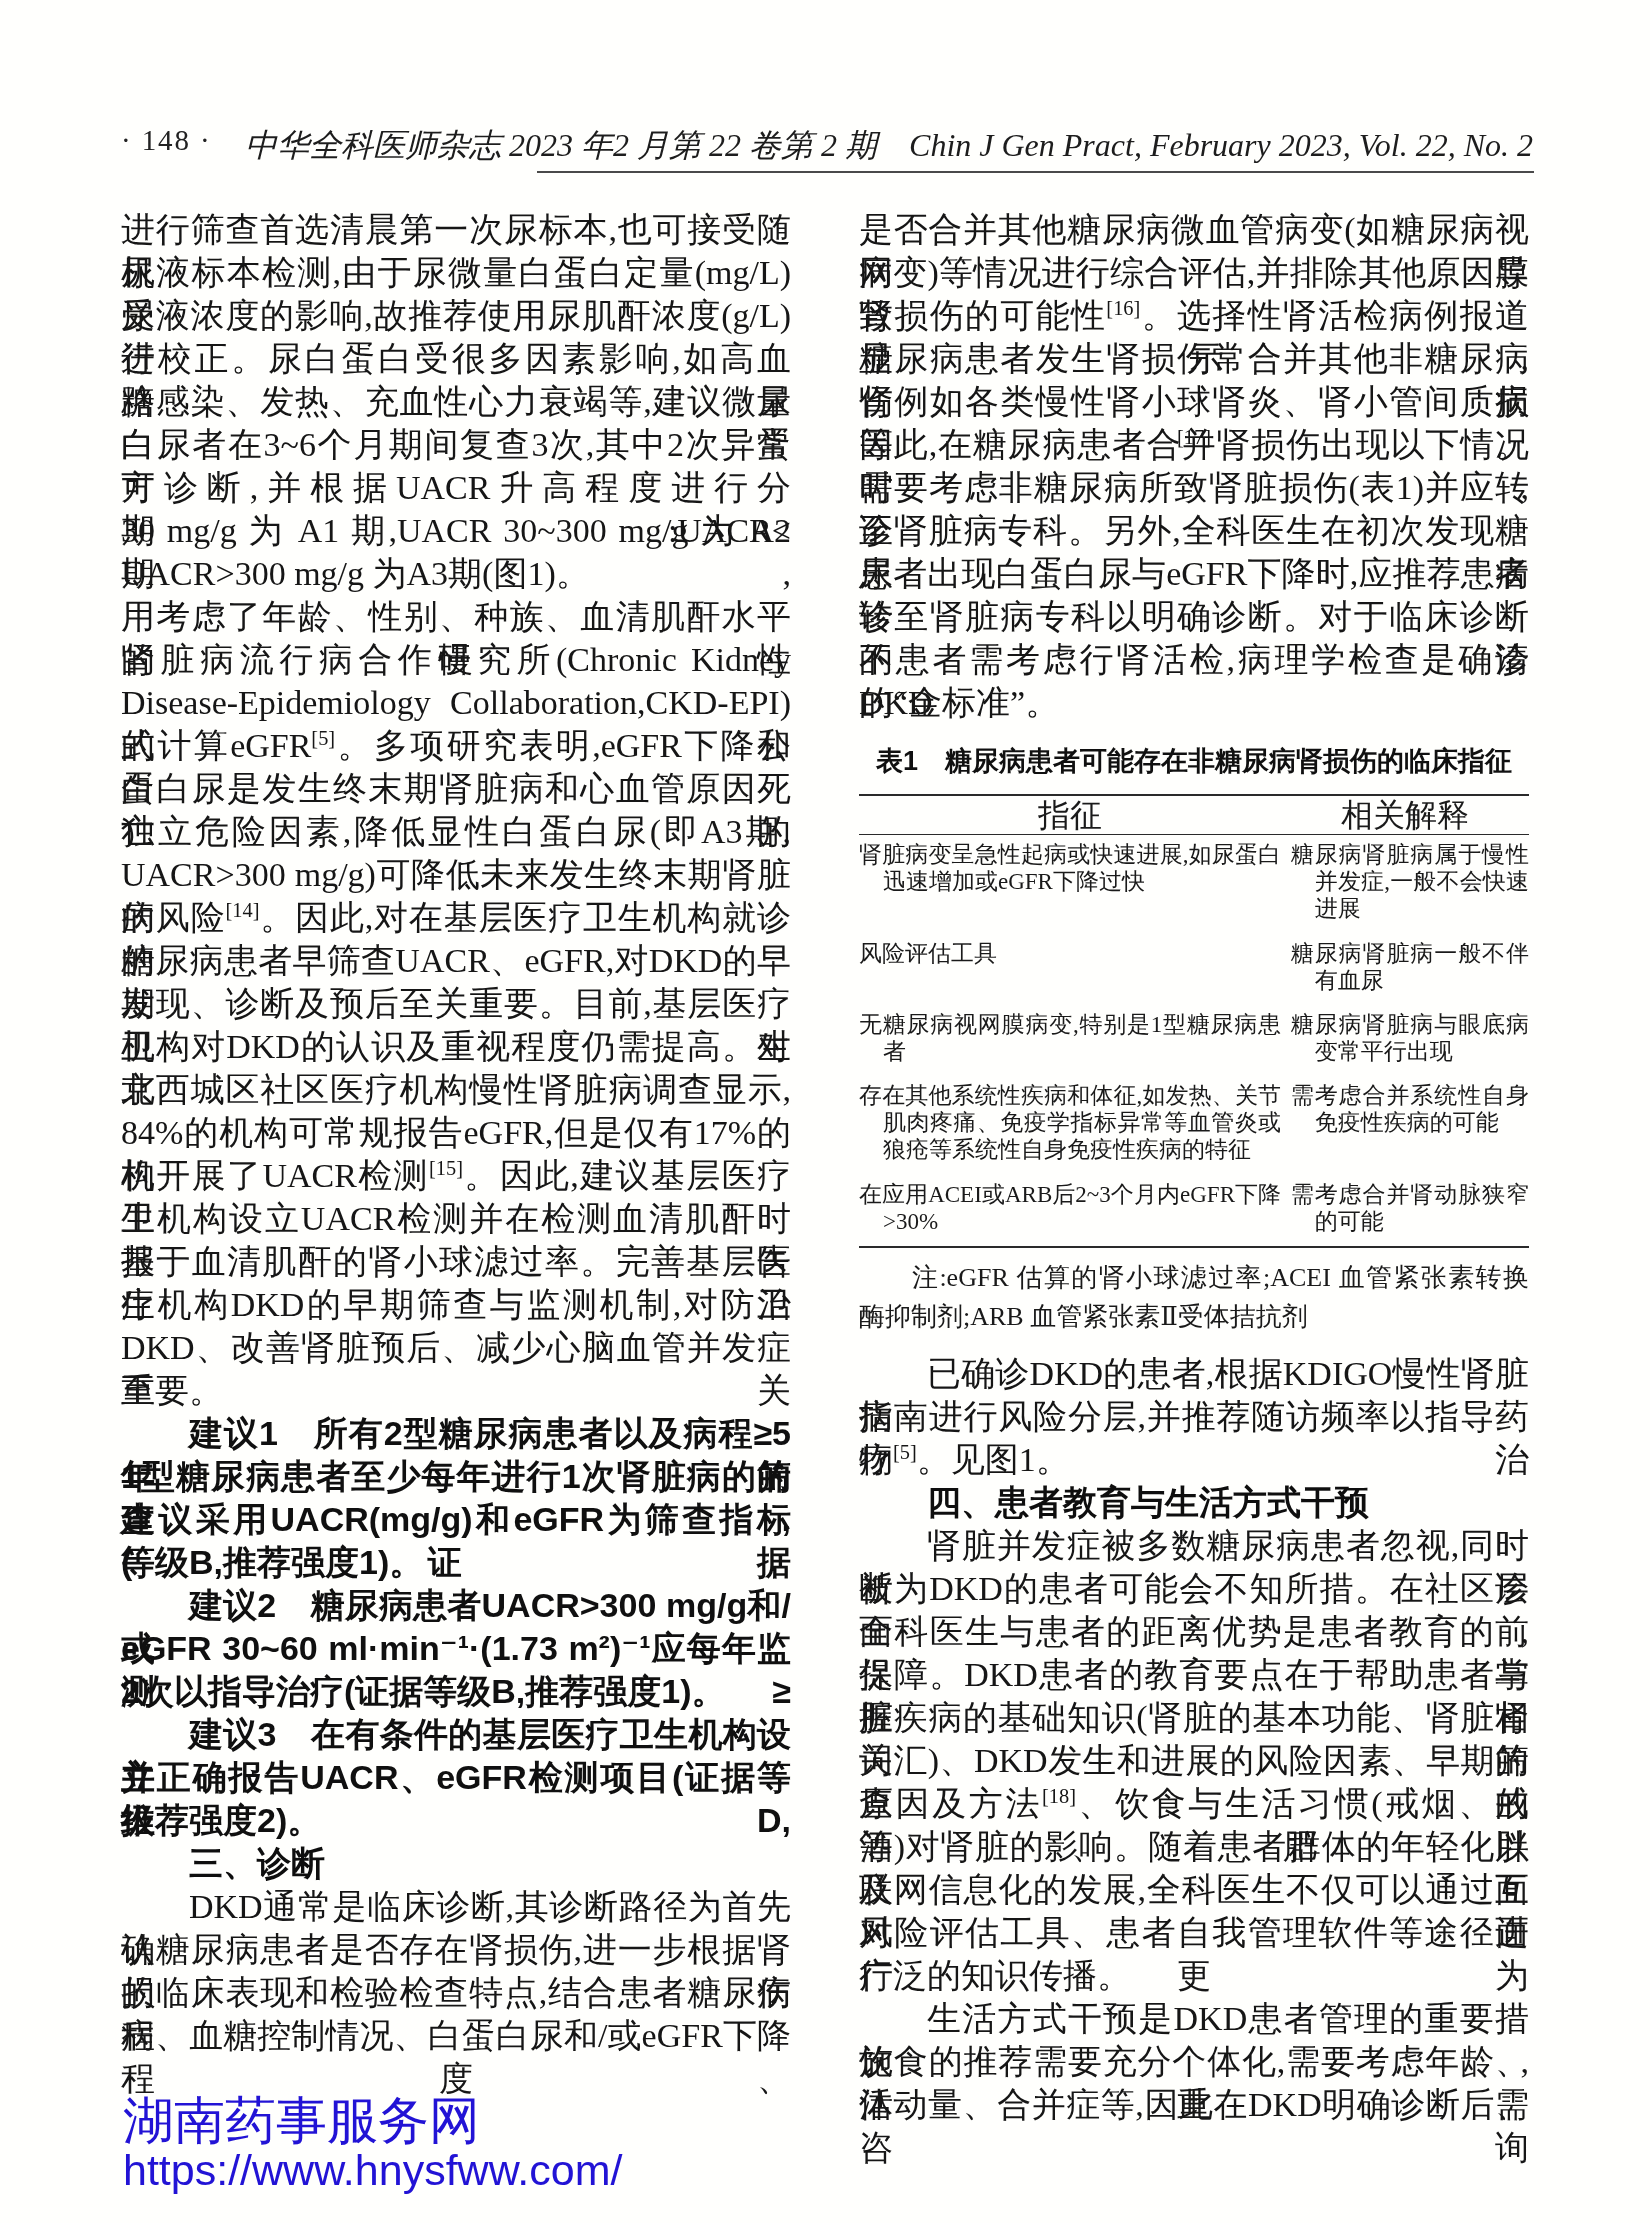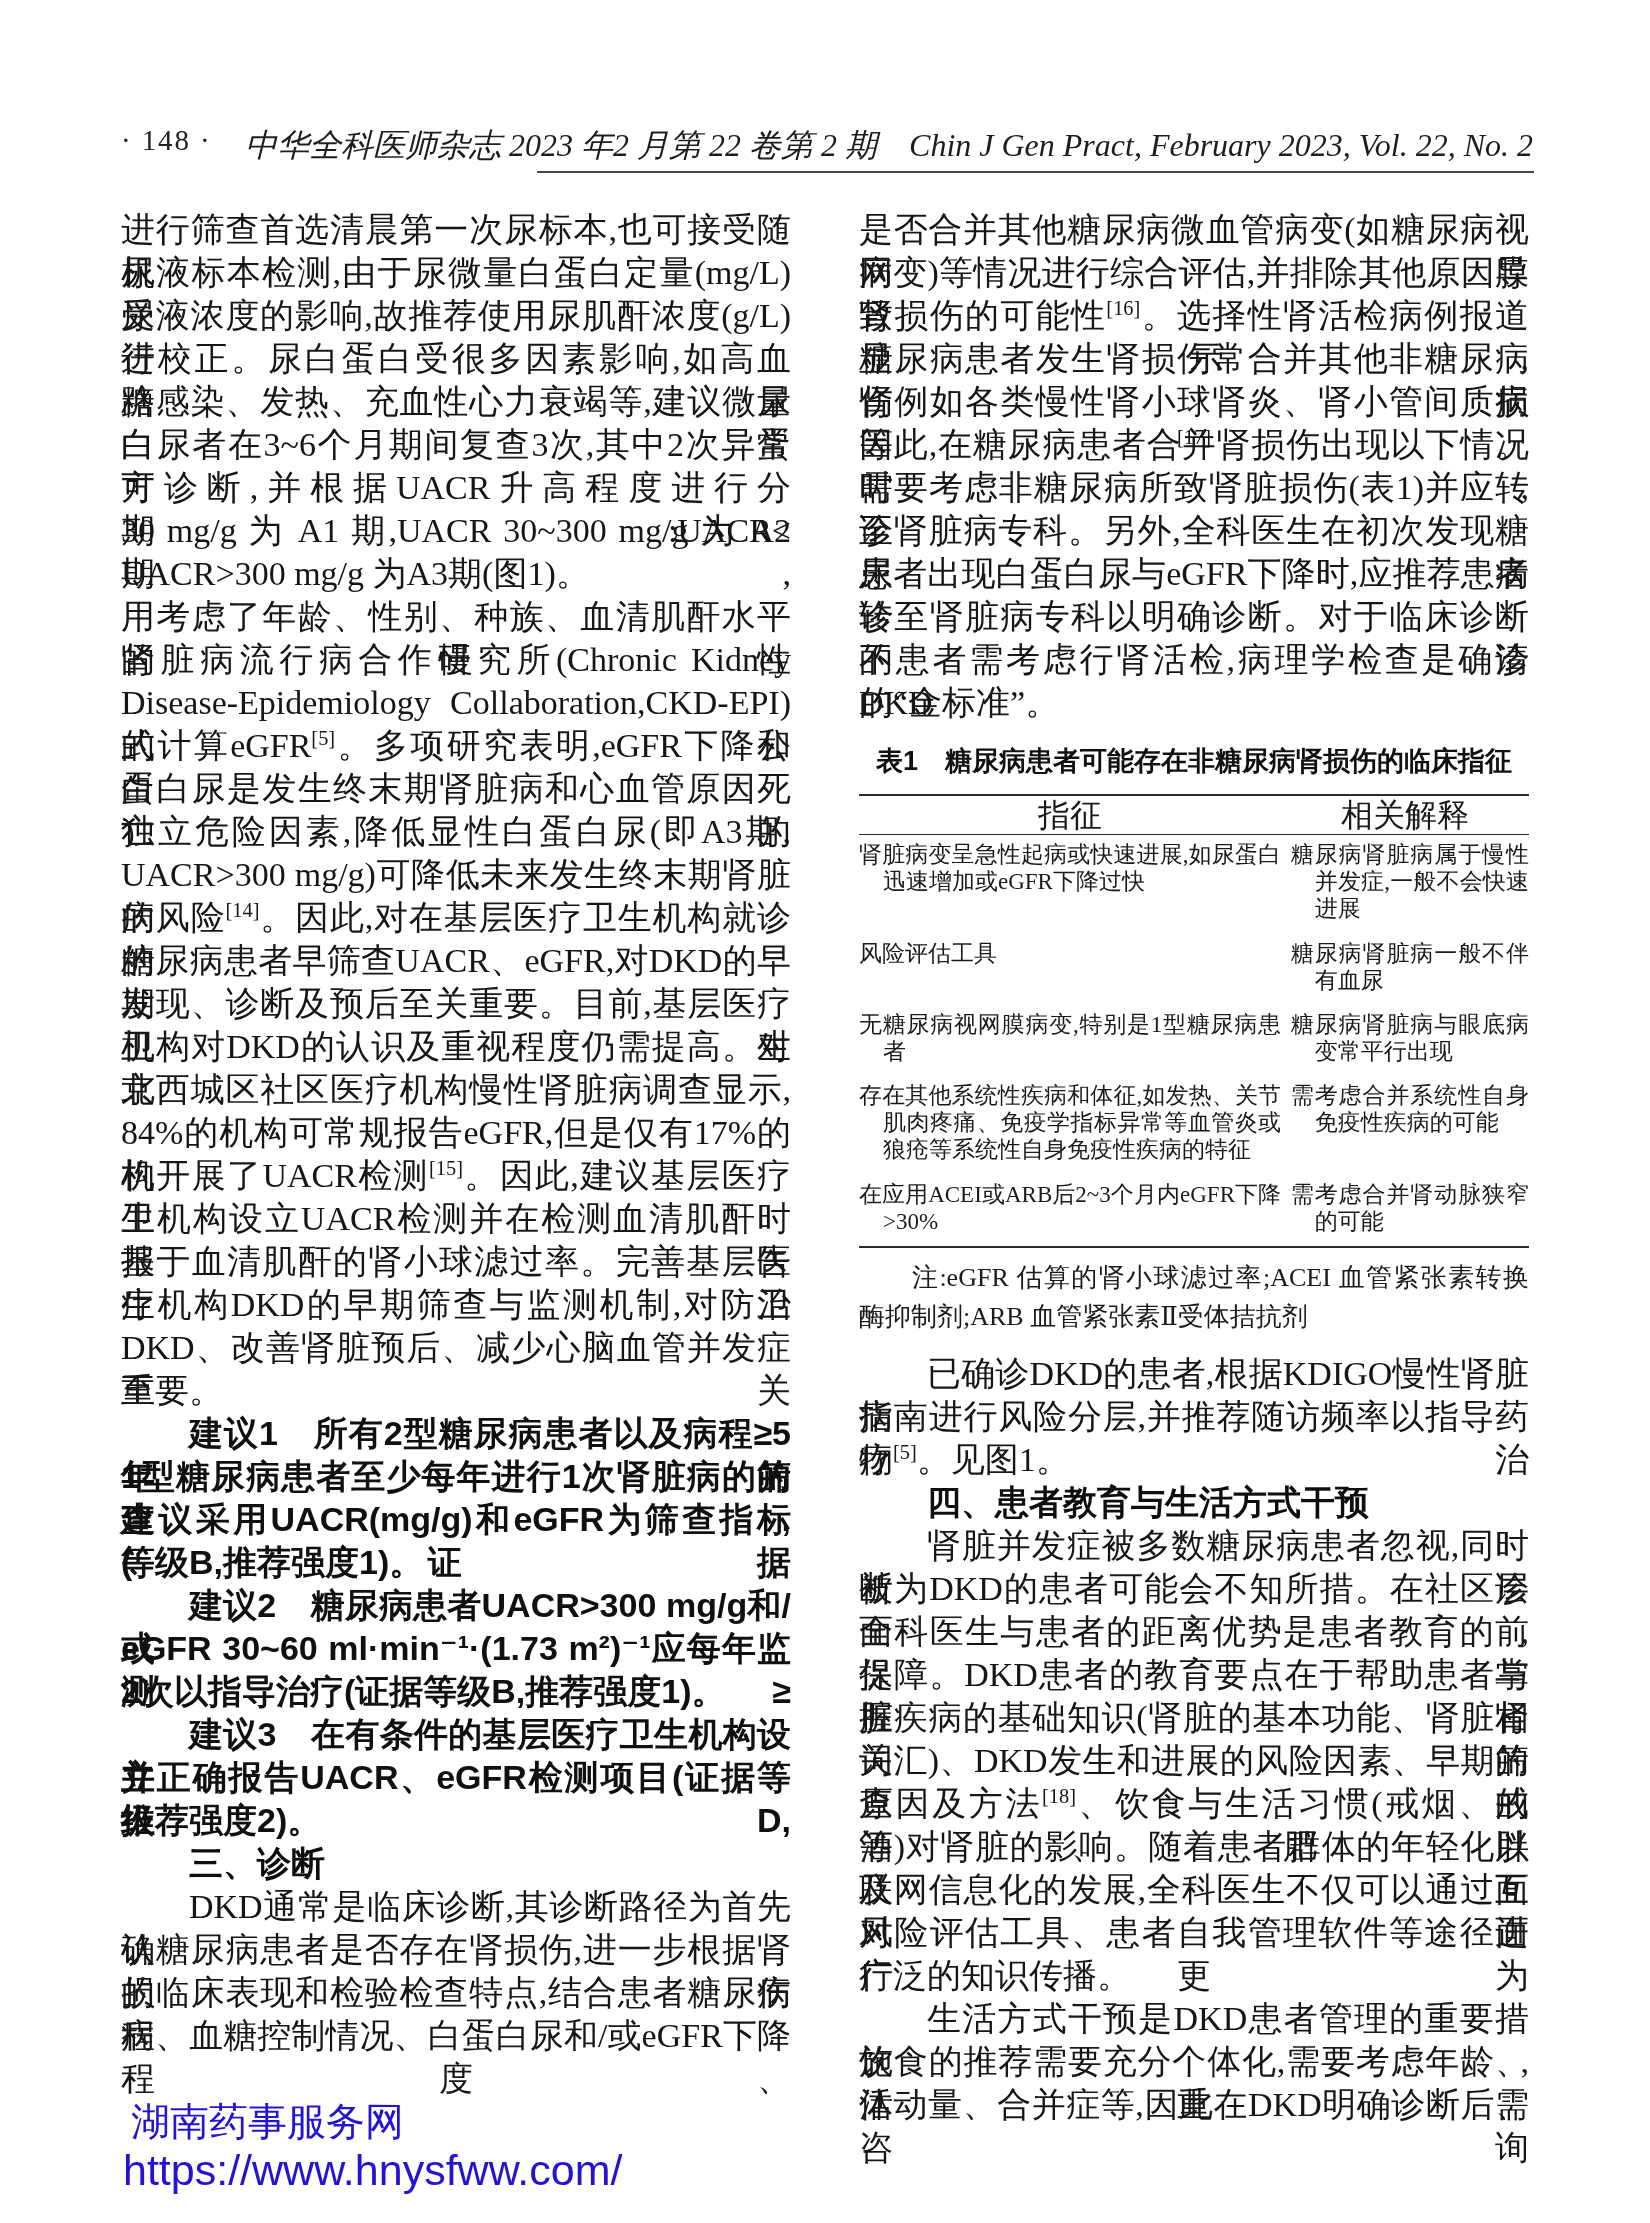--- a/index.html
+++ b/index.html
@@ -68,23 +68,22 @@
   table.tbl td{vertical-align:top;padding:5.8px 0 11.6px;}
   table.tbl td+td{padding-left:9.7px;}
   td .cell{padding-left:24px;text-indent:-24px;text-align:justify;}
   .tbl-note{
     font-size:26px;line-height:39px;margin-top:9.7px;
     text-indent:53px;text-align:justify;color:#1a1a1a;
   }
   
   .footer{position:absolute;left:123px;top:2098px;}
   .site{
-    font-size:39px;line-height:47px;color:#2213d5;
+    font-size:51px;line-height:47px;color:#2213d5;
     font-family:"Liberation Serif","DejaVu Serif",serif;
-    margin-left:8px;
   }
   .url{
     display:block;font-size:43px;line-height:50px;color:#2213d5;
     font-family:"Liberation Sans","DejaVu Sans",sans-serif;
     text-decoration:none;
   }
 </style>
 </head>
 <body>
 

